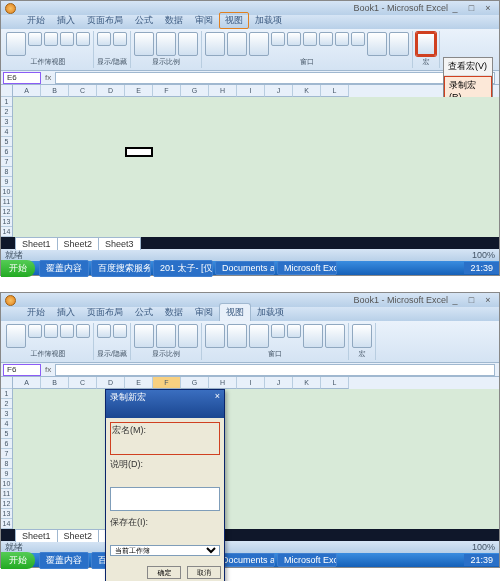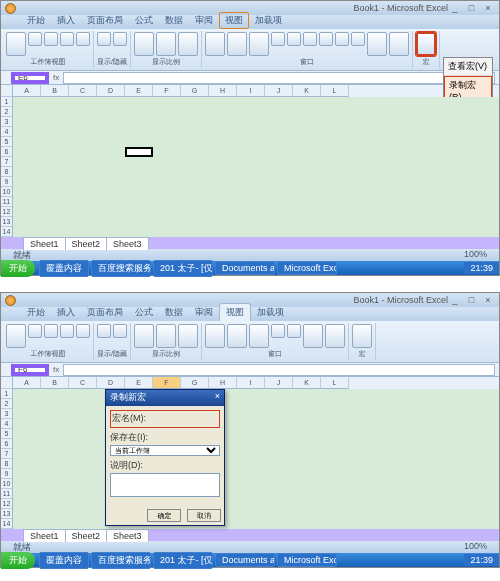--- a/index.html
+++ b/index.html
@@ -14,46 +14,46 @@
 .tabs .active{background:#e8f0fa;border:1px solid #a0b8d0;border-bottom:none;border-radius:3px 3px 0 0}
 .tabs .hot{border:1px solid #e08020;border-radius:2px;padding:1px 5px}
 .ribbon{height:42px;background:linear-gradient(#eaf2fb,#d4e3f3);border-bottom:1px solid #a0b8d0;display:flex;padding:2px}
 .grp{border-right:1px solid #b8cde0;padding:1px 3px;display:flex;flex-direction:column;justify-content:space-between}
 .grp .icons{display:flex;gap:2px;flex-wrap:wrap}
 .ico{width:14px;height:14px;background:linear-gradient(#fff,#d0e0f0);border:1px solid #90a8c0;border-radius:2px}
 .ico.big{width:20px;height:24px}
 .ico.red{border:2px solid #d04020;box-shadow:0 0 0 1px #d04020}
 .grp .lbl{font-size:7px;color:#456;text-align:center}
 .namebox-row{height:14px;background:#e8f0fa;display:flex;align-items:center;border-bottom:1px solid #a0b8d0}
-.namebox{width:38px;height:12px;background:#fff;border:4px solid #8b5cf6;margin-left:10px;font-size:8px;padding-left:3px;color:#333}
+.namebox{width:38px;height:12px;background:#fff;border:1px solid #8b5cf6;margin-left:2px;font-size:8px;padding-left:3px;color:#333}
 .fx{margin:0 4px;color:#666;font-size:8px}
 .fbar{flex:1;height:12px;background:#fff;border:1px solid #a0b8d0;margin-right:4px}
 .rowhdrs{width:12px;background:#e8f0fa;border-right:1px solid #a0b8d0}
 .rowhdrs div{height:10px;border-bottom:1px solid #b8cde0;font-size:7px;color:#456;text-align:center;line-height:10px}
 .colhdrs{height:12px;background:#e8f0fa;display:flex}
 .colhdrs div{width:28px;border-right:1px solid #b8cde0;border-bottom:1px solid #a0b8d0;font-size:7px;color:#456;text-align:center;line-height:12px}
 .colhdrs div.sel{background:#f8d080}
 .cells{position:relative;flex:1;background:#d8ead8}
 .cell-cursor{position:absolute;width:28px;height:10px;border:2px solid #000;background:#fff}
-.sheet-tabs{height:12px;background:#c4b5fd;display:flex;align-items:center;font-size:7px;padding-left:22px;color:#333}
+.sheet-tabs{height:12px;background:#0f172a;display:flex;align-items:center;font-size:7px;padding-left:14px;color:#333}
 .sheet-tabs span{padding:1px 6px;background:#fff;border:1px solid #a0b8d0;border-bottom:none;margin-right:-1px}
-.statusbar{height:12px;background:linear-gradient(#d6e5f5,#b8d0e8);display:flex;font-size:7px;color:#456;padding:0 12px;justify-content:space-between}
+.statusbar{height:12px;background:linear-gradient(#d6e5f5,#b8d0e8);display:flex;align-items:center;font-size:7px;color:#456;padding:0 4px;justify-content:space-between}
 .dropdown{position:absolute;background:#f4f4f4;border:1px solid #888;width:50px;font-size:7px}
 .dropdown div{padding:2px 4px;border-bottom:1px solid #ddd}
 .dropdown .hl{border:1px solid #d04020;background:#fce8d8}
 .taskbar{height:14px;background:linear-gradient(#3a8de0,#1560b8);display:flex;align-items:center;font-size:7px;color:#fff}
 .taskbar .start{background:linear-gradient(#5c5,#2a2);padding:2px 8px;border-radius:0 8px 8px 0;margin-right:4px}
 .taskbar .tbtn{background:#2a70c8;border:1px solid #4080d0;padding:1px 6px;margin-right:2px;border-radius:2px;max-width:60px;overflow:hidden;white-space:nowrap}
 .taskbar .tray{margin-left:auto;background:#2a70c8;padding:1px 6px}
 .dialog{position:absolute;width:120px;background:#ece9d8;border:1px solid #0a246a;box-shadow:2px 2px 4px rgba(0,0,0,.3)}
-.dialog .dtitle{height:16px;background:linear-gradient(#3a6ec0,#1a4690);color:#fff;font-size:8px;padding:1px 4px;display:flex;justify-content:space-between}
+.dialog .dtitle{height:28px;background:linear-gradient(#3a6ec0,#1a4690);color:#fff;font-size:8px;padding:1px 4px;display:flex;justify-content:space-between}
 .dialog .dbody{padding:4px;font-size:7px;color:#333}
 .dialog .drow{margin-bottom:3px}
 .dialog .drow.hl{border:1px solid #d04020;padding:1px}
-.dialog label{display:block;margin-bottom:1px}
+.dialog label{display:block;margin-bottom:16px}
 .dialog input,.dialog select{width:100%;height:11px;border:1px solid #7f9db9;font-size:7px;background:#fff}
 .dialog textarea{width:100%;height:24px;border:1px solid #7f9db9;font-size:7px;resize:none}
 .dialog .dbtns{text-align:right;padding:3px}
 .dialog .dbtns button{width:34px;height:13px;font-size:7px;background:#ece9d8;border:1px solid #888;margin-left:3px}
 .rel{position:relative}
 </style>
 </head>
 <body>
 
 <div class="excel rel">
@@ -305,26 +305,26 @@
   <div class="dialog" style="top:96px;left:104px">
     <div class="dtitle">
       <span>录制新宏</span>
       <span>×</span>
     </div>
     <div class="dbody">
       <div class="drow hl">
         <label>宏名(M):</label>
       </div>
       <div class="drow">
+        <label>说明(D):</label>
+        <textarea style=""></textarea>
+      </div>
+      <div class="drow">
         <label>保存在(I):</label>
         <select><option>当前工作簿</option></select>
-      </div>
-      <div class="drow">
-        <label>说明(D):</label>
-        <textarea style=""></textarea>
       </div>
     </div>
     <div class="dbtns">
       <button>确定</button>
       <button>取消</button>
     </div>
   </div>
 
   <div class="sheet-tabs">
     <span>Sheet1</span>

